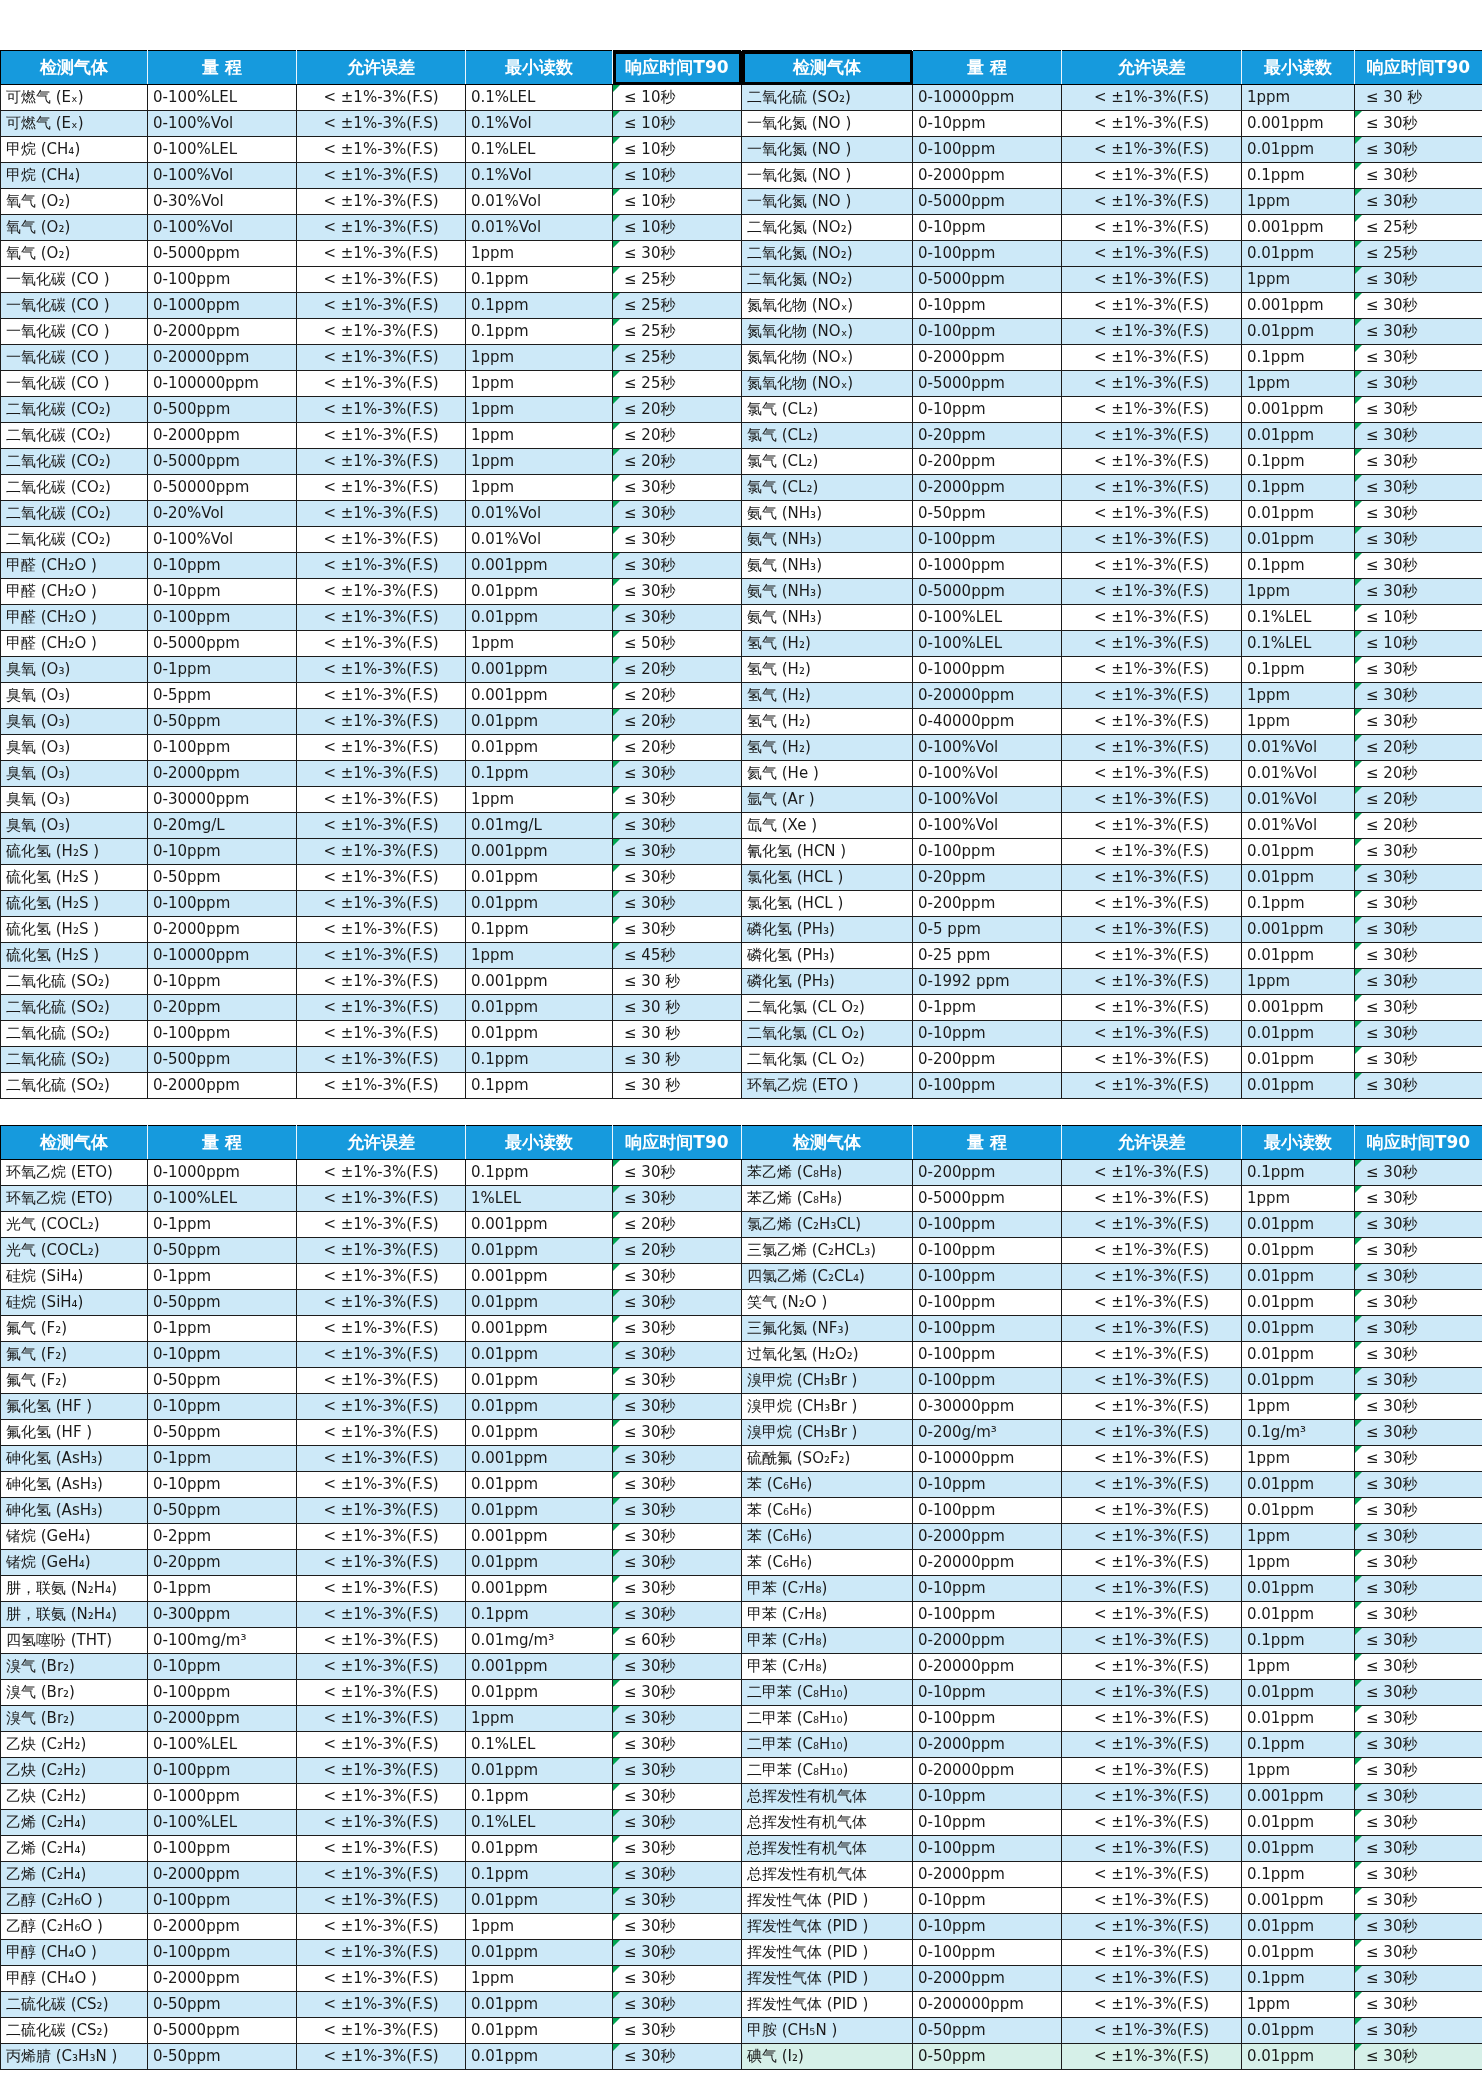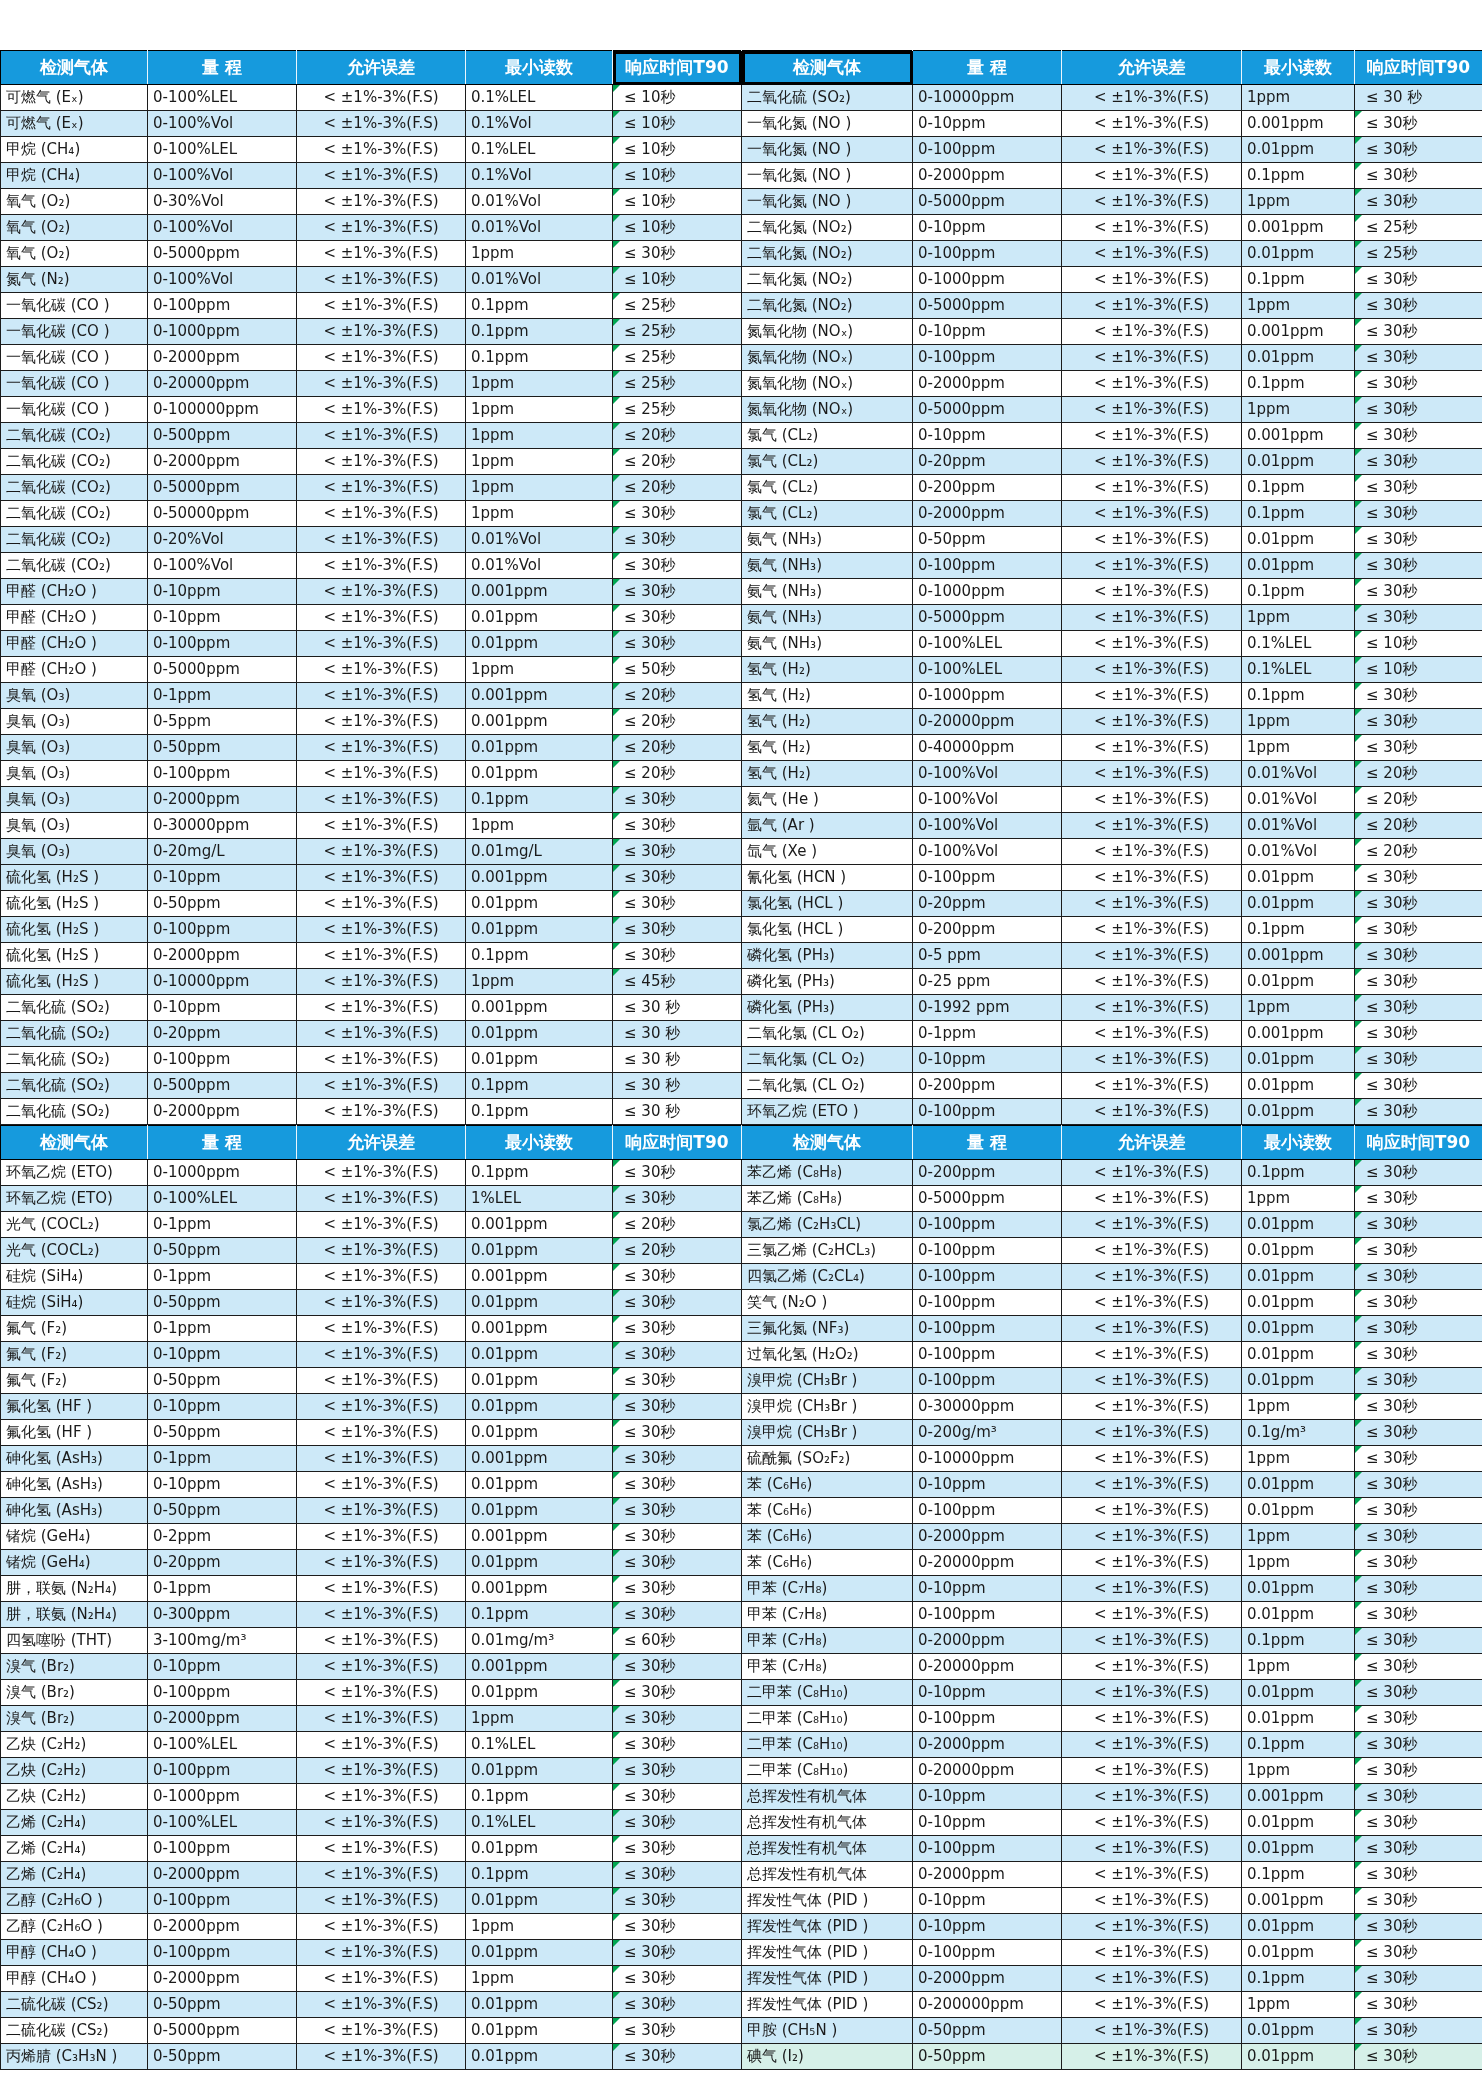--- a/index.html
+++ b/index.html
@@ -150,32 +150,20 @@
           <td class="c">&lt;  ±1%-3%(F.S)</td>
           <td>1ppm</td>
           <td class="t90 mark">≤ 30秒</td>
           <td class="b">二氧化氮 (NO₂)</td>
           <td class="b">0-100ppm</td>
           <td class="b c">&lt;  ±1%-3%(F.S)</td>
           <td class="b">0.01ppm</td>
           <td class="b t90 mark">≤ 25秒</td>
         </tr>
         <tr>
-          <td class="b">氮气 (N₂)</td>
-          <td class="b">0-100%Vol</td>
-          <td class="b c">&lt;  ±1%-3%(F.S)</td>
-          <td class="b">0.01%Vol</td>
-          <td class="b t90 mark">≤ 10秒</td>
-          <td>二氧化氮 (NO₂)</td>
-          <td>0-1000ppm</td>
-          <td class="c">&lt;  ±1%-3%(F.S)</td>
-          <td>0.1ppm</td>
-          <td class="t90 mark">≤ 30秒</td>
-        </tr>
-        <tr>
           <td>一氧化碳 (CO )</td>
           <td>0-100ppm</td>
           <td class="c">&lt;  ±1%-3%(F.S)</td>
           <td>0.1ppm</td>
           <td class="t90 mark">≤ 25秒</td>
           <td class="b">二氧化氮 (NO₂)</td>
           <td class="b">0-5000ppm</td>
           <td class="b c">&lt;  ±1%-3%(F.S)</td>
           <td class="b">1ppm</td>
           <td class="b t90 mark">≤ 30秒</td>
@@ -793,21 +781,21 @@
           <td class="b">0.1ppm</td>
           <td class="b t90 mark">≤ 30秒</td>
           <td>甲苯 (C₇H₈)</td>
           <td>0-100ppm</td>
           <td class="c">&lt;  ±1%-3%(F.S)</td>
           <td>0.01ppm</td>
           <td class="t90 mark">≤ 30秒</td>
         </tr>
         <tr>
           <td>四氢噻吩 (THT)</td>
-          <td>3-100mg/m³</td>
+          <td>0-100mg/m³</td>
           <td class="c">&lt;  ±1%-3%(F.S)</td>
           <td>0.01mg/m³</td>
           <td class="t90 mark">≤ 60秒</td>
           <td class="b">甲苯 (C₇H₈)</td>
           <td class="b">0-2000ppm</td>
           <td class="b c">&lt;  ±1%-3%(F.S)</td>
           <td class="b">0.1ppm</td>
           <td class="b t90 mark">≤ 30秒</td>
         </tr>
         <tr>

